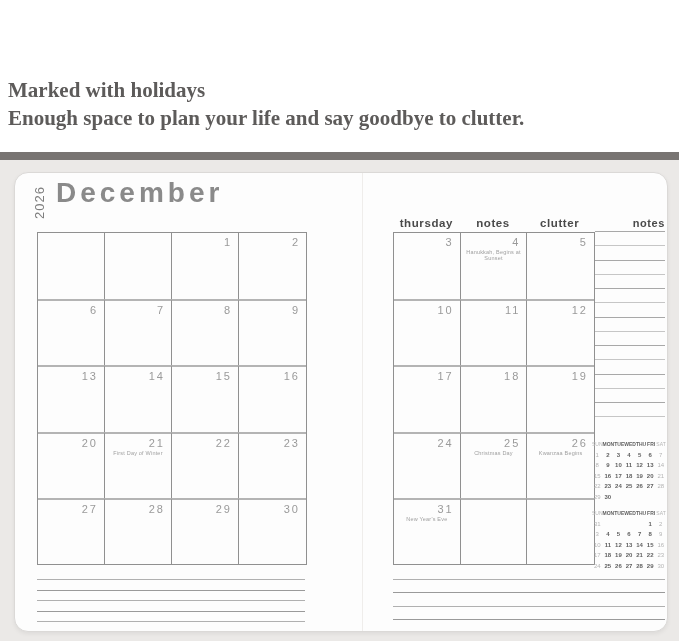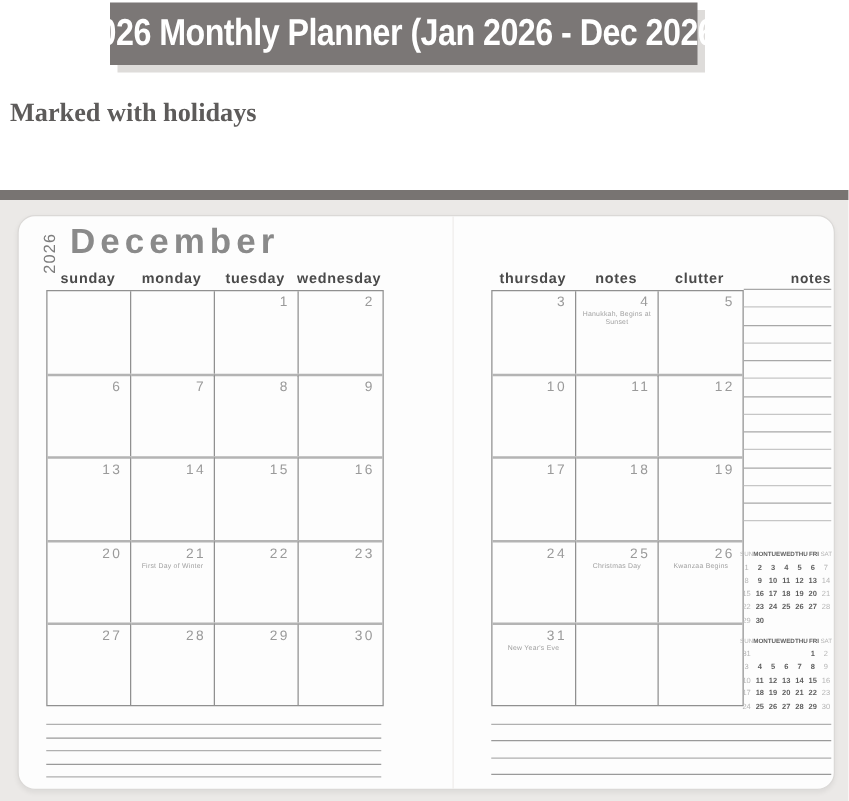--- a/index.html
+++ b/index.html
@@ -63,42 +63,34 @@
   .mc-row{display:flex;height:10.5px;line-height:10.5px;}
   .mc-row span{flex:1;text-align:center;font-size:6px;color:var(--mini_weekday,#5f5f5f);font-weight:600;}
   .mc-head span{font-size:5px;font-weight:700;}
   .mc-row span.wkend{color:var(--mini_weekend,#b5b5b5);font-weight:400;}
 </style>
 </head>
 <body>
 
 <div class="stage">
 
-  <div class="banner">
-    <span>2026 Monthly Planner (Jan 2026 - Dec 2026)</span>
-  </div>
 
   <div class="subtitle">
     <div>Marked with holidays</div>
+    <div>Enough space to plan your life and say goodbye to clutter.</div>
   </div>
 
   <div class="divider-bar"></div>
 
   <div class="photo">
     <div class="planner">
 
       <div class="page page-left">
         <div class="year-vert">2026</div>
         <div class="month-title">December</div>
-        <div class="dayhead-row" id="left-headers" style="left:22px;width:268px;">
-            <div class="dayhead">sunday</div>
-            <div class="dayhead">monday</div>
-            <div class="dayhead">tuesday</div>
-            <div class="dayhead">wednesday</div>
-          </div>
         <div class="grid grid-left" id="left-grid">
             <div class="cell first-row">
               <span class="daynum"></span>
             </div>
             <div class="cell first-row">
               <span class="daynum"></span>
             </div>
             <div class="cell first-row">
               <span class="daynum">1</span>
             </div>

